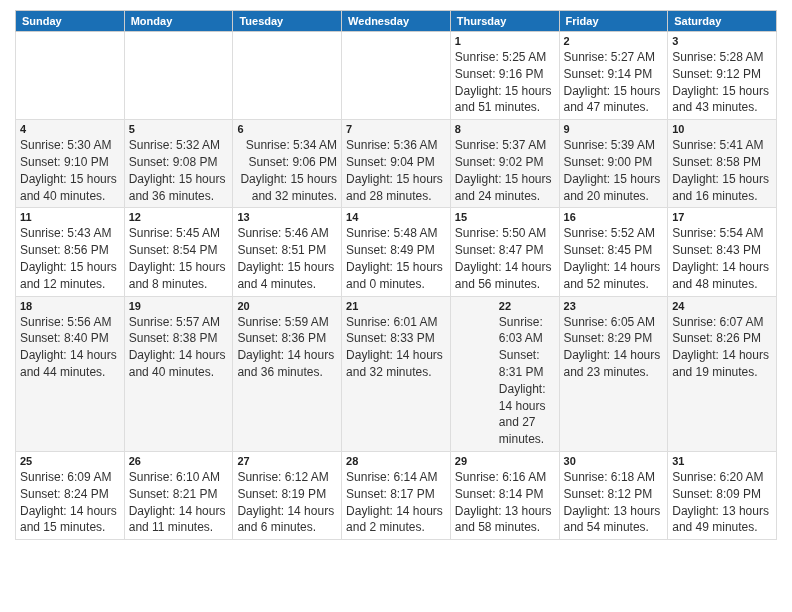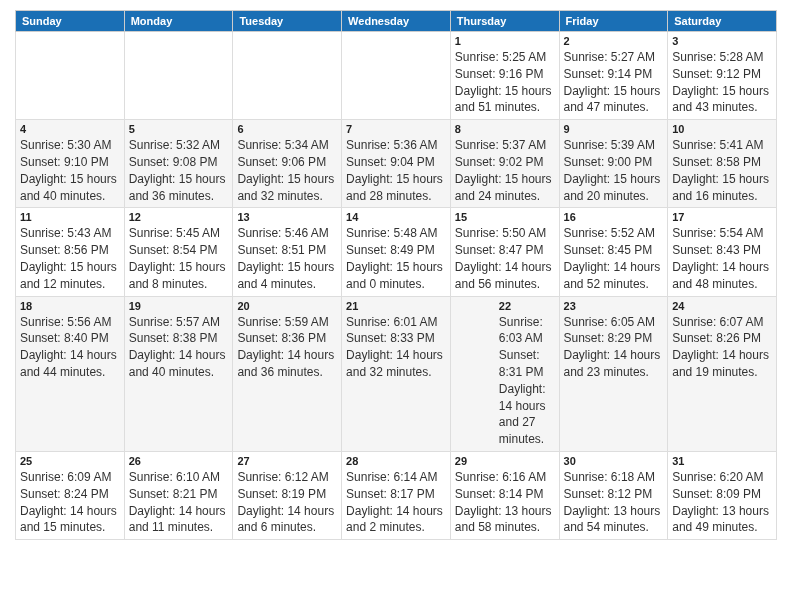--- a/index.html
+++ b/index.html
@@ -164,21 +164,21 @@
           </td>
           <td style="background-color: rgb(245, 245, 245);">
             <span class="day-num">5</span>
             <div class="day-info" style="white-space: pre-line;">Sunrise: 5:32 AM
 Sunset: 9:08 PM
 Daylight: 15 hours
 and 36 minutes.</div>
           </td>
           <td style="background-color: rgb(245, 245, 245);">
             <span class="day-num">6</span>
-            <div class="day-info" style="white-space: pre-line;">Sunrise: 5:34 AM
+            <div class="day-info" style="white-space: pre-line; text-align: right;">Sunrise: 5:34 AM
 Sunset: 9:06 PM
 Daylight: 15 hours
 and 32 minutes.</div>
           </td>
           <td style="background-color: rgb(245, 245, 245);">
             <span class="day-num">7</span>
             <div class="day-info" style="white-space: pre-line;">Sunrise: 5:36 AM
 Sunset: 9:04 PM
 Daylight: 15 hours
 and 28 minutes.</div>

